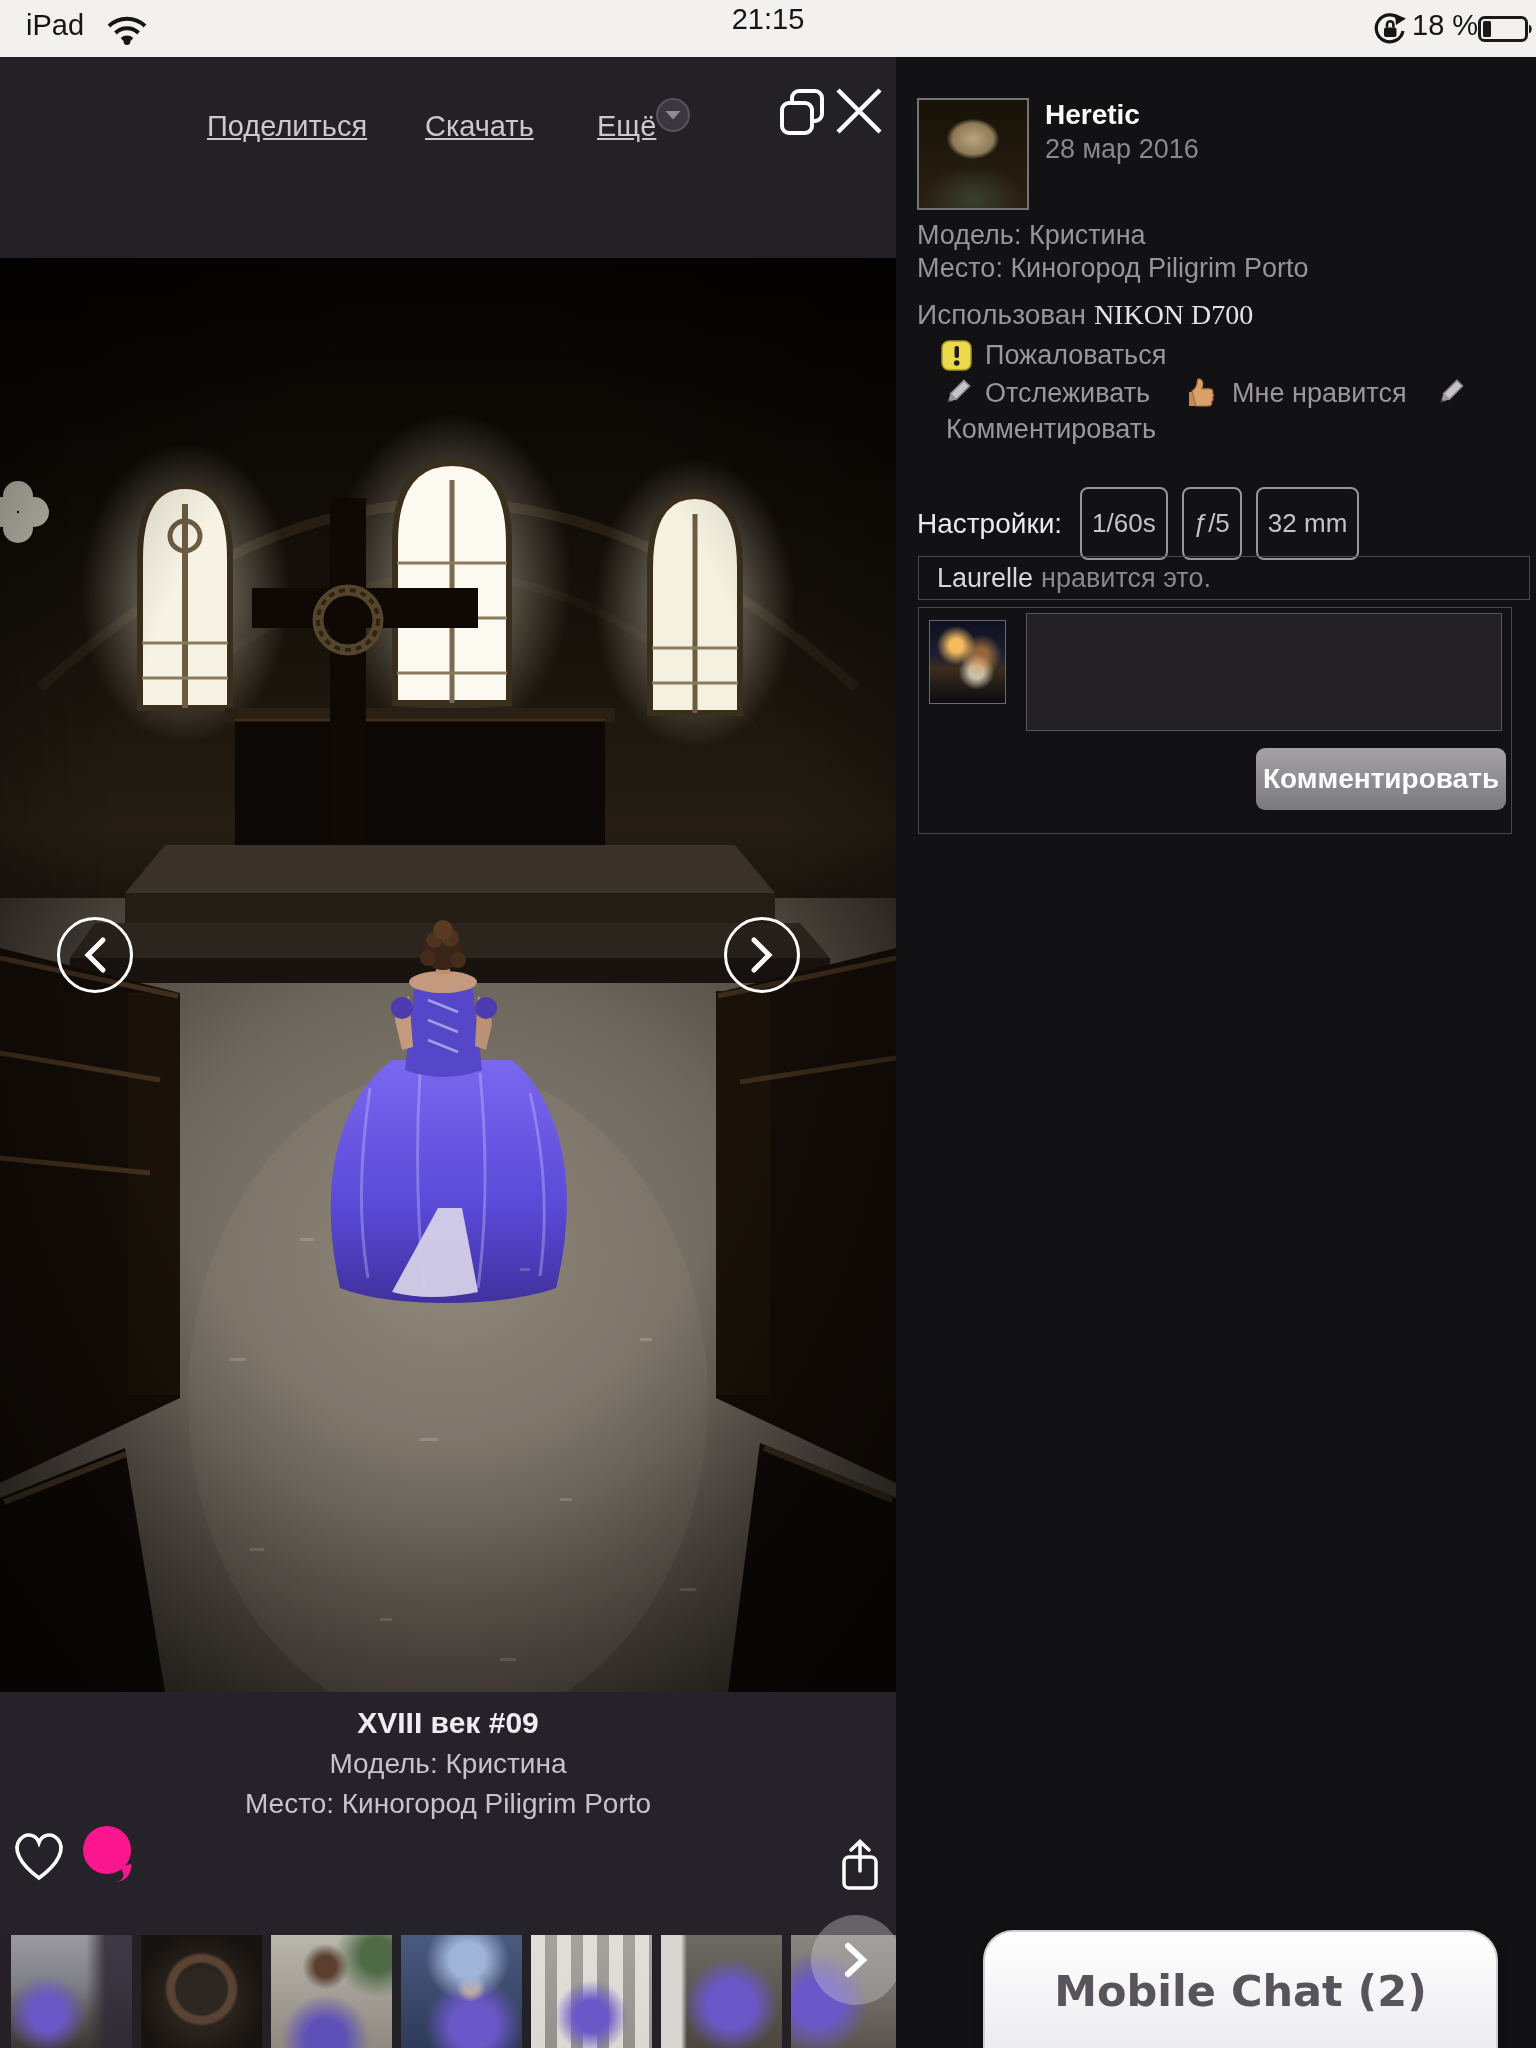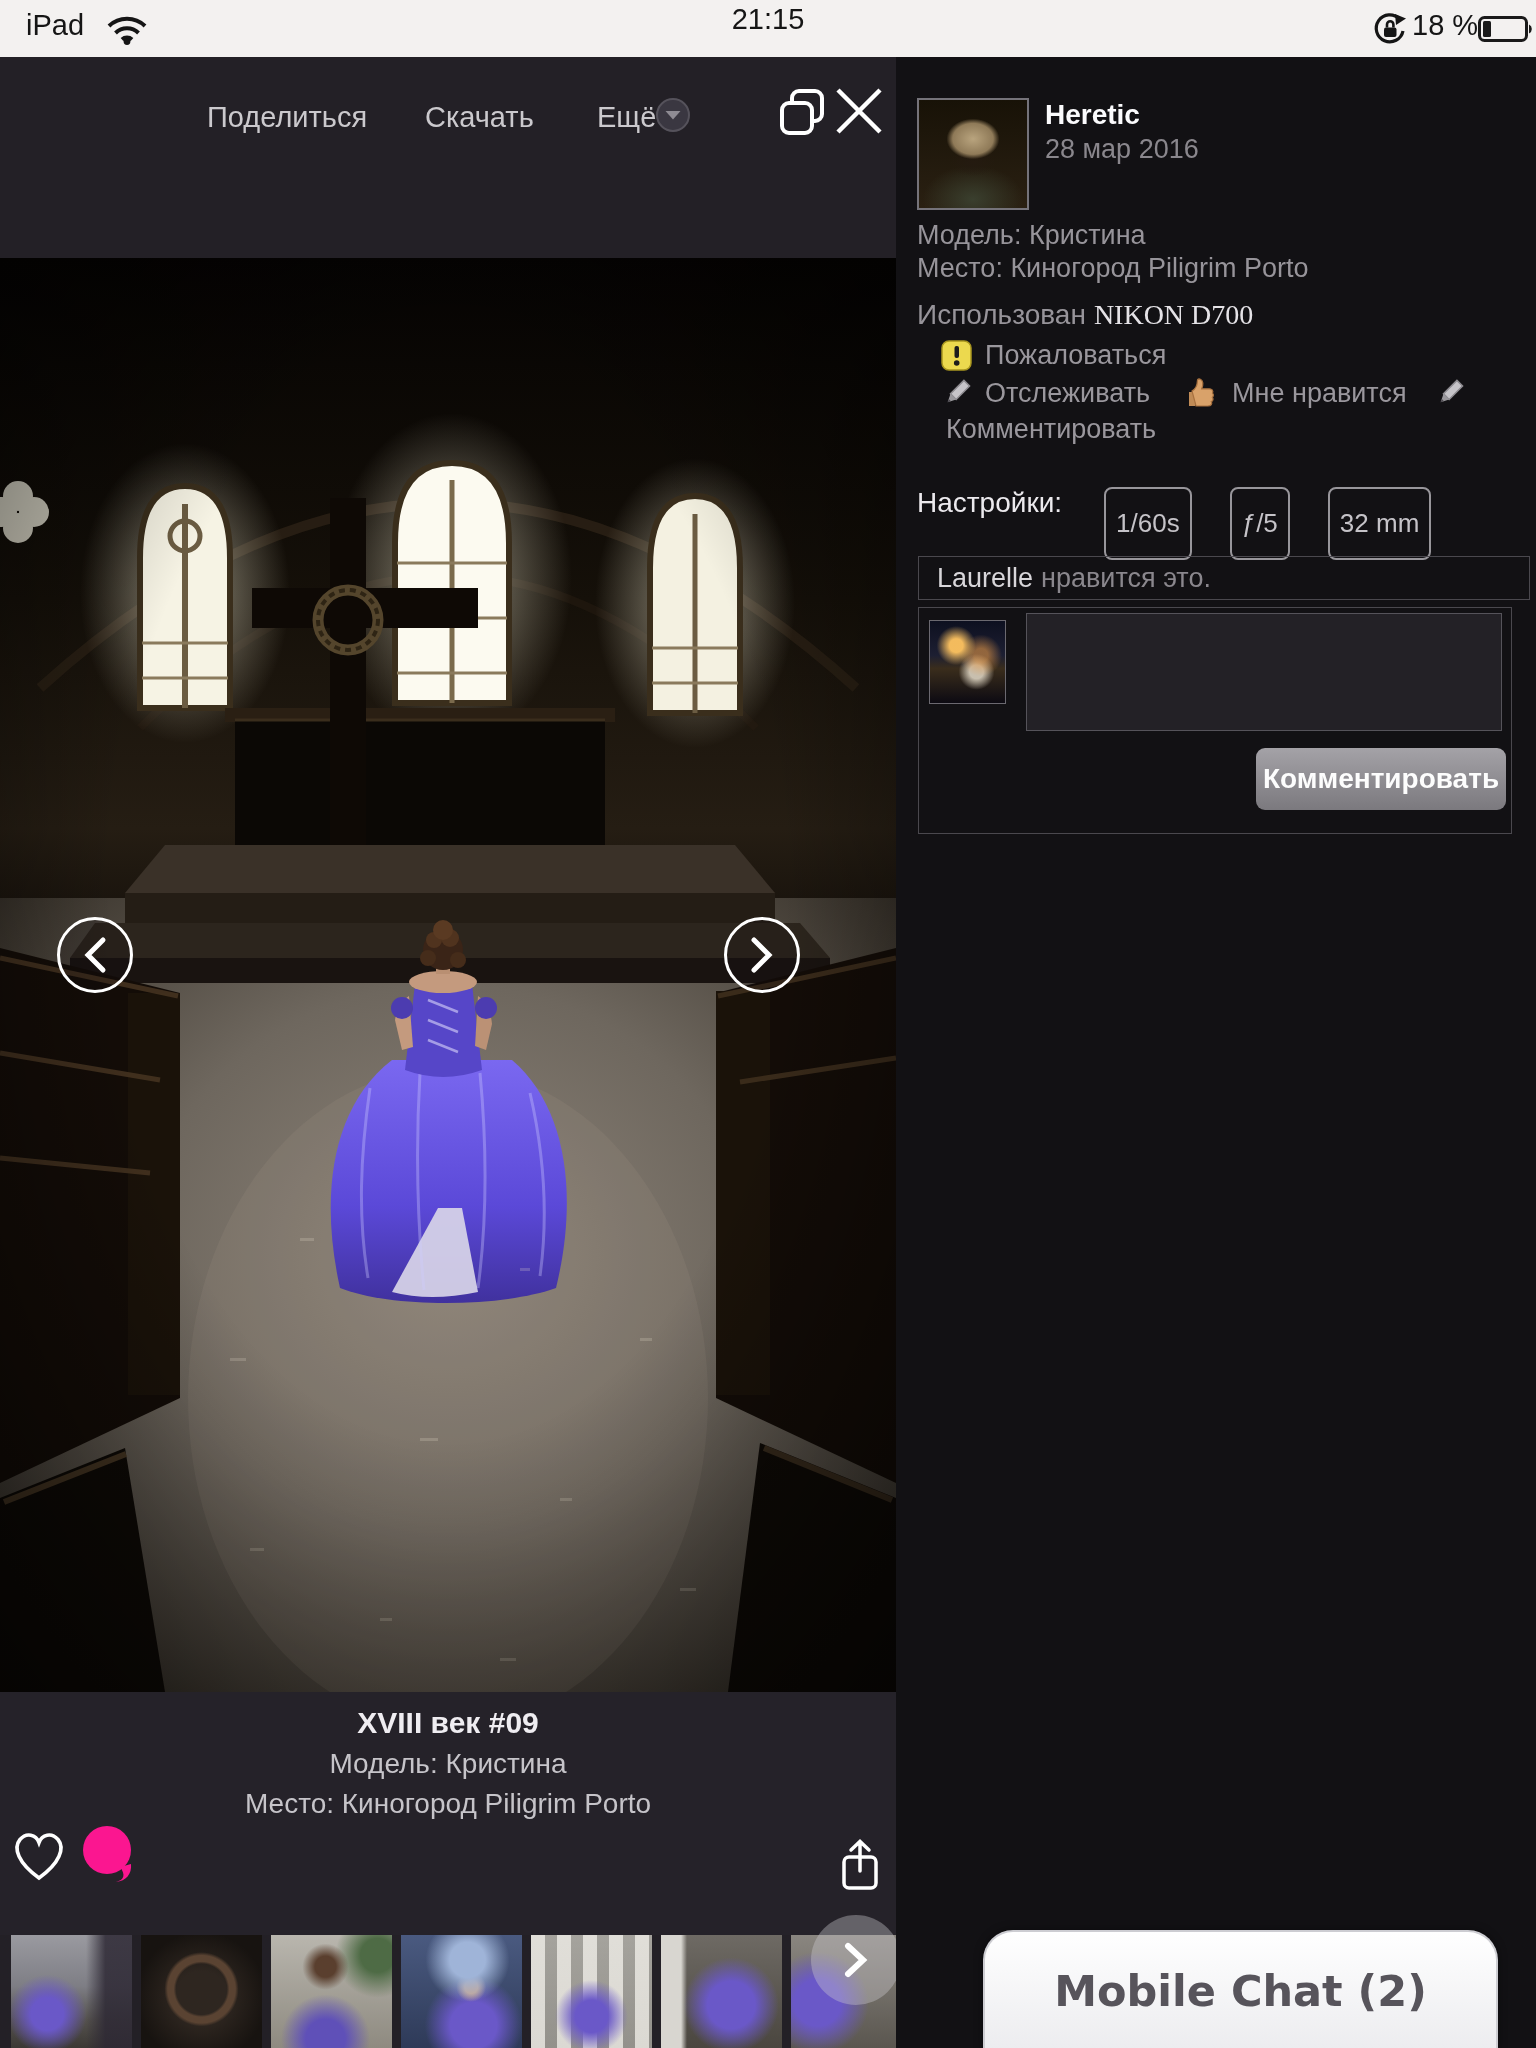--- a/index.html
+++ b/index.html
@@ -12,21 +12,21 @@
   .sb-wifi{position:absolute;left:106px;top:13px;}
   .sb-time{position:absolute;left:0;top:3px;width:100%;text-align:center;font-size:29px;}
   .sb-url{position:absolute;left:0;top:31px;width:100%;text-align:center;font-size:27px;color:#1c1c1c;}
   .sb-url svg{vertical-align:-3px;margin-right:8px;}
   .sb-rot{position:absolute;left:1372px;top:12px;}
   .sb-batt-pct{position:absolute;left:1412px;top:9px;font-size:29px;}
   .sb-batt{position:absolute;left:1478px;top:16px;}
 
   
   .viewer{position:absolute;left:0;top:57px;width:896px;height:1991px;background:#232026;overflow:hidden;}
-  .tb-label{position:absolute;top:43px;font-size:29px;color:#cbc9cd;line-height:34px;cursor:pointer;}
+  .tb-label{position:absolute;top:52px;font-size:29px;color:#cbc9cd;line-height:34px;cursor:pointer;text-decoration:underline;}
   .tb-share{left:207px;} .tb-download{left:425px;} .tb-more{left:597px;}
   .tb-chevcircle{position:absolute;left:655px;top:40px;}
   .tb-copy{position:absolute;left:777px;top:30px;cursor:pointer;}
   .tb-close{position:absolute;left:833px;top:28px;cursor:pointer;}
 
   .photo{position:absolute;left:0;top:201px;width:896px;height:1434px;}
   .navbtn{position:absolute;top:860px;width:70px;height:70px;border:3px solid #fff;border-radius:50%;
           background:rgba(15,13,17,.18);display:flex;align-items:center;justify-content:center;cursor:pointer;}
   .nav-prev{left:57px;} .nav-next{left:724px;}
 
@@ -78,21 +78,21 @@
   .p-cam b{color:#e5e3e7;font-weight:normal;margin-left:8px;font-family:Liberation Serif, serif;}
 
   .act-line{position:absolute;font-size:27px;color:#9a979d;display:flex;align-items:center;}
   .act-line span{cursor:pointer;}
   .al1{left:45px;top:283px;}
   .al2{left:45px;top:320px;}
   .al3{left:50px;top:357px;}
   .act-ic{margin-right:13px;display:inline-flex;}
   .al2 .gap1{width:36px;} .al2 .gap2{width:27px;}
 
-  .settings{position:absolute;left:21px;top:430px;display:flex;align-items:flex-start;gap:24px;}
+  .settings{position:absolute;left:21px;top:430px;display:flex;align-items:center;}
   .set-label{font-size:28px;color:#eceaee;margin-right:18px;}
   .badge{border:2px solid #98969b;border-radius:8px;color:#c5c3c8;font-size:26px;
          padding:19px 10px;margin-right:14px;}
 
   .likesbox{position:absolute;left:22px;top:499px;width:592px;height:42px;border:1px solid #4a484e;
             font-size:27px;line-height:42px;padding-left:18px;}
   .likesbox .lk-user{color:#d8d6da;cursor:pointer;}
   .likesbox .lk-rest{color:#8a878d;margin-left:8px;}
 
   .compose{position:absolute;left:22px;top:550px;width:592px;height:225px;border:1px solid #4a484e;}

